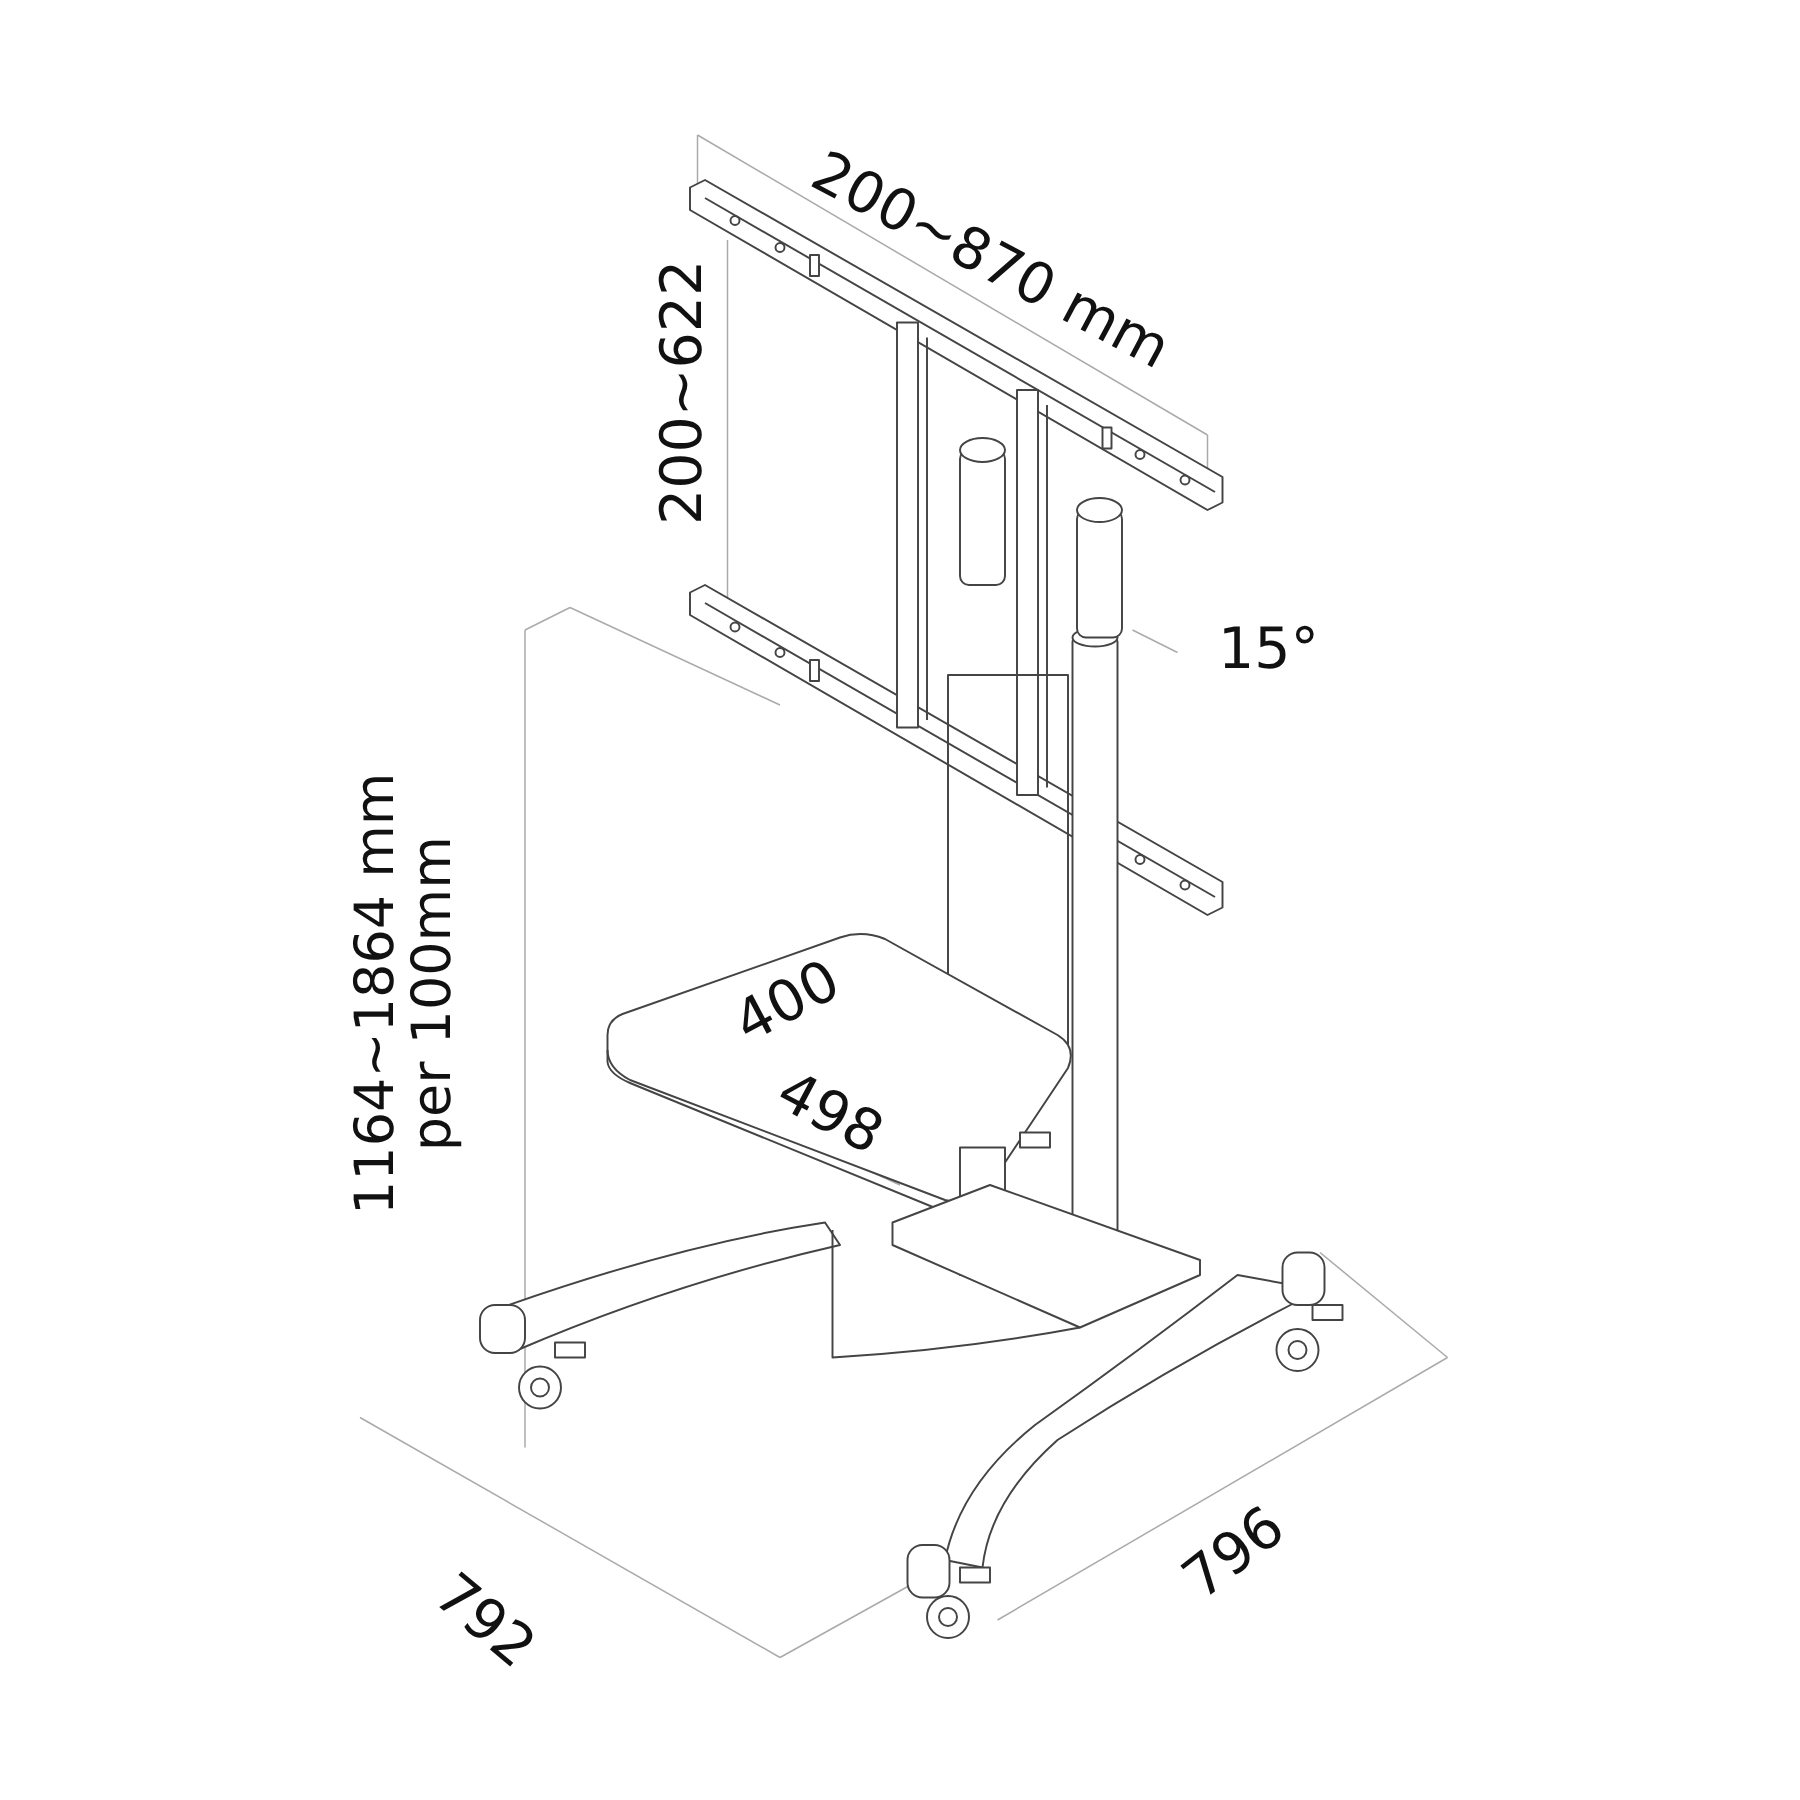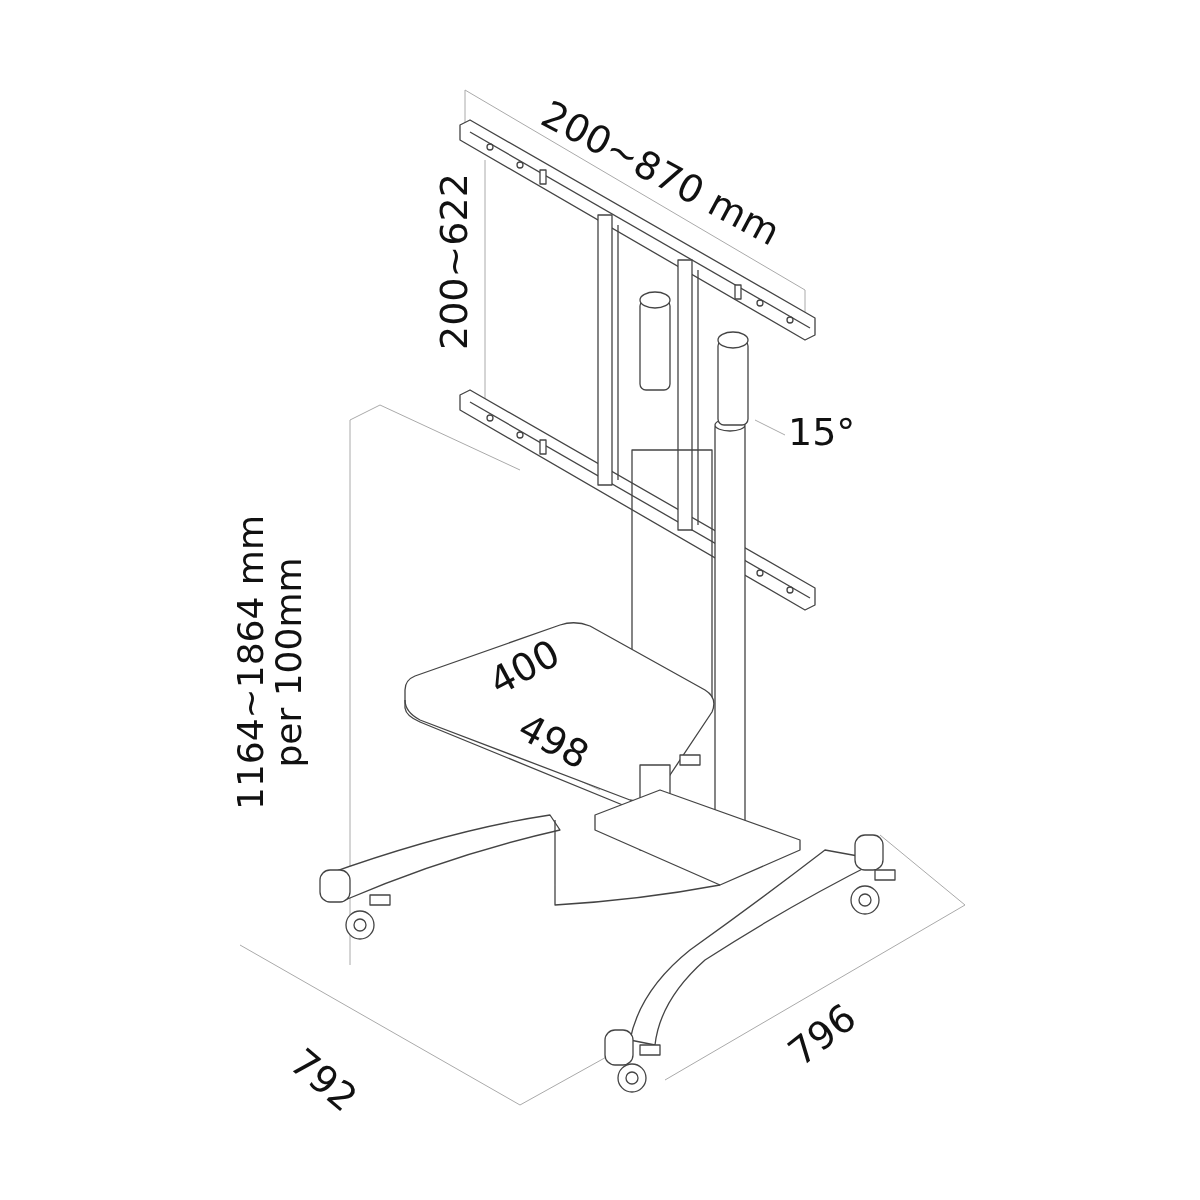--- a/index.html
+++ b/index.html
@@ -107,21 +107,21 @@
         <rect x="640" y="1045" width="20" height="10" fill="#fff"></rect>
         <rect x="680" y="755" width="20" height="10" fill="#fff"></rect>
       </g>
     </g>
   </svg>
 
   <div class="lbl big" style="left:555px;top:92px;transform:rotate(28deg);">200~870 mm</div>
 
   <div class="lbl big" style="left:432px;top:350px;transform:rotate(-90deg);">200~622</div>
 
-  <div class="lbl big" style="left:788px;top:410px;">15°</div>
+  <div class="lbl big" style="left:812px;top:410px;">15°</div>
 
   <div class="lbl vert" style="left:232px;top:810px;transform:rotate(-90deg);">
     <div>1164~1864 mm</div>
     <div>per 100mm</div>
   </div>
 
   <div class="lbl big" style="left:482px;top:665px;transform:rotate(-28deg);">400</div>
 
   <div class="lbl big" style="left:532px;top:705px;transform:rotate(28deg);">498</div>
 

